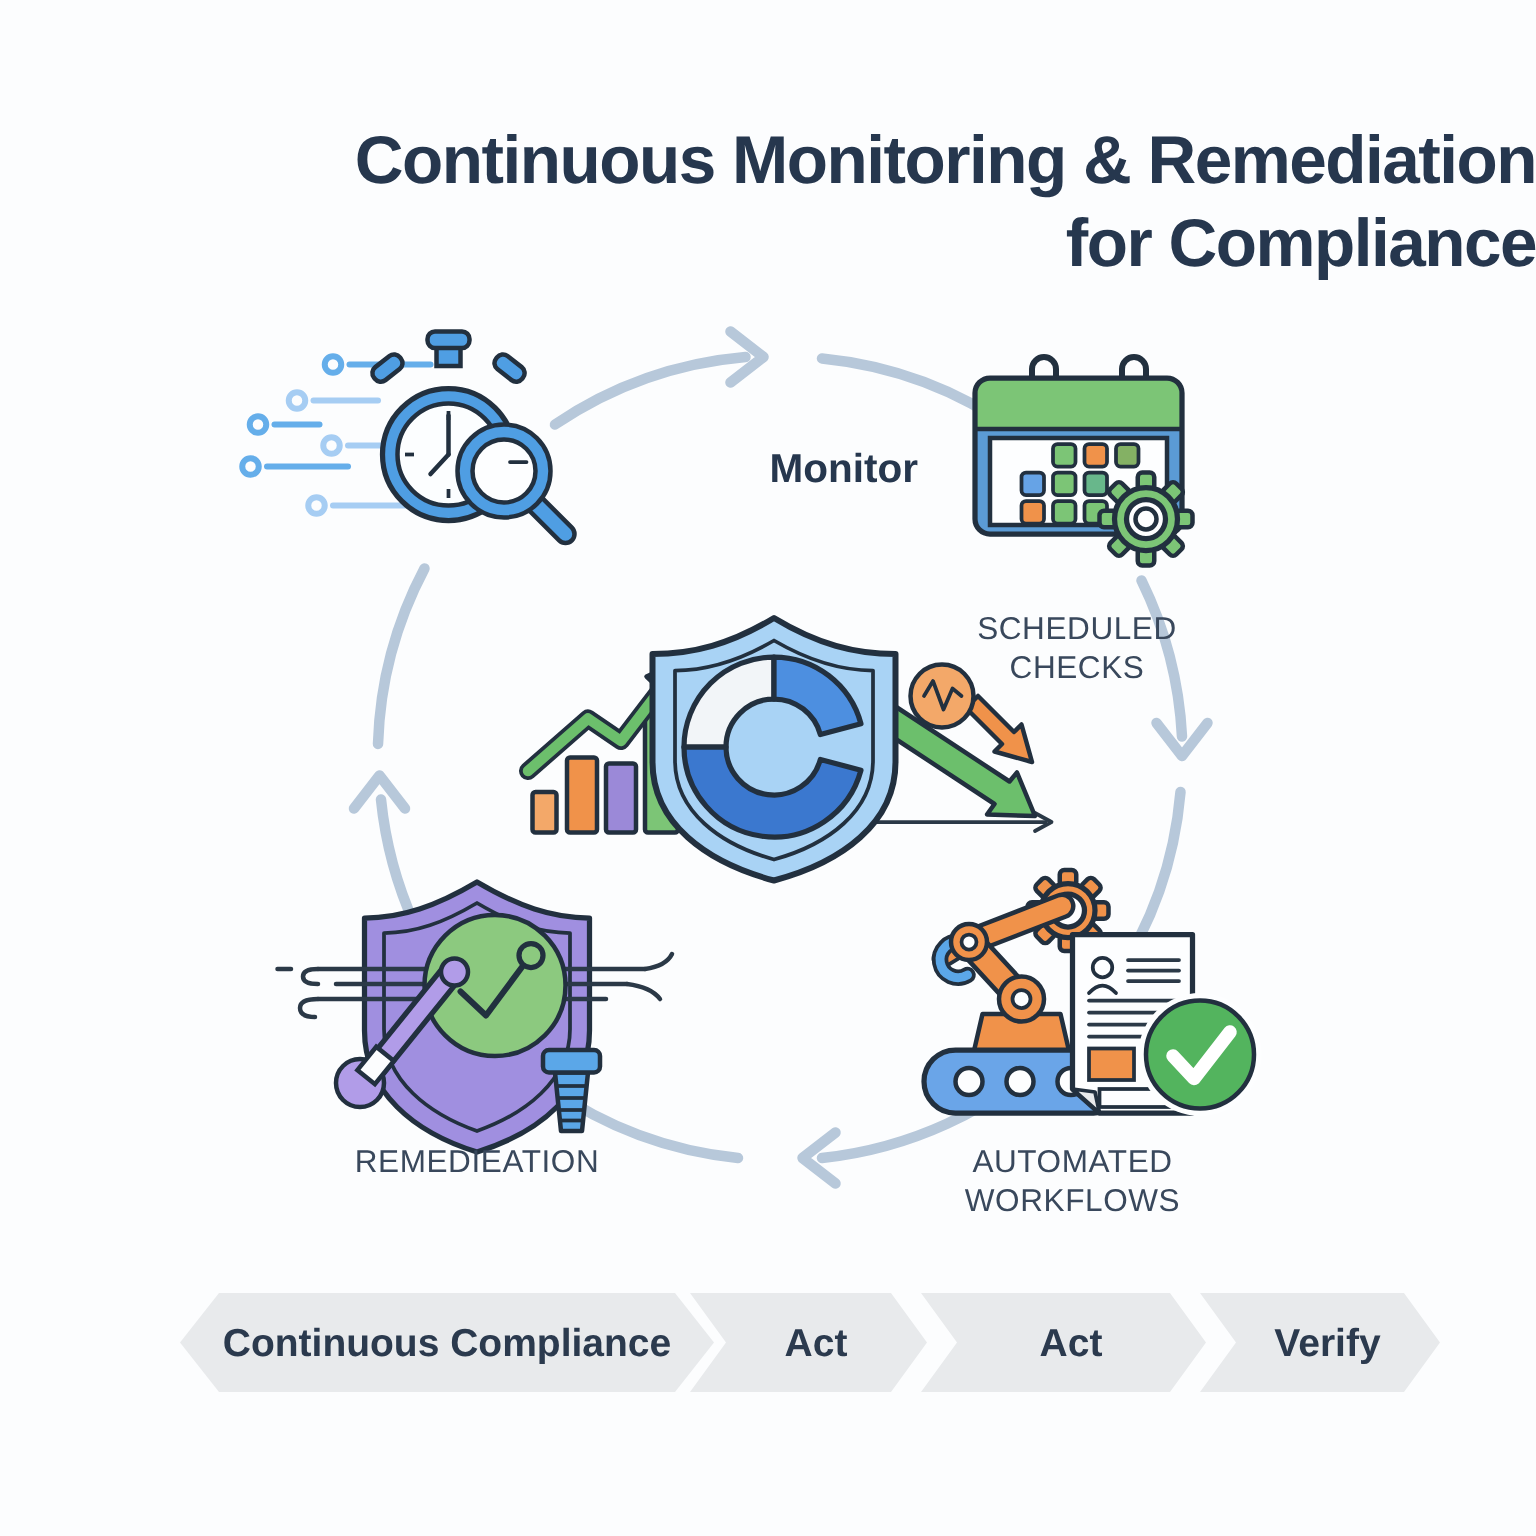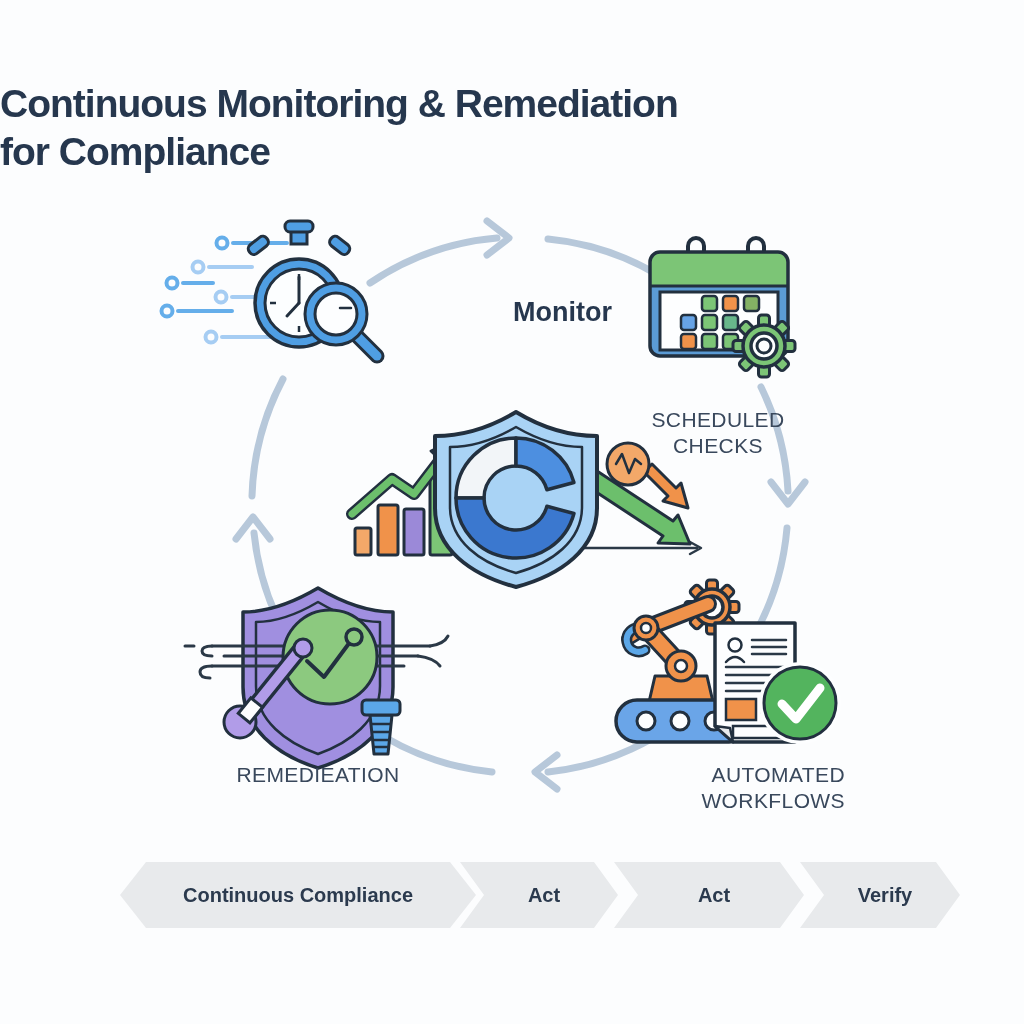--- a/index.html
+++ b/index.html
@@ -4,38 +4,38 @@
 <style>
   html,body{margin:0;padding:0;}
   body{
     width:1024px;height:1024px;position:relative;overflow:hidden;
     background:#fcfdfe;
     font-family:"Liberation Sans", sans-serif;
     color:#26374e;
   }
   .title{
     position:absolute;left:0;top:80px;width:1024px;
-    text-align:left;font-size:39px;font-weight:700;line-height:1.22;
+    text-align:right;font-size:45px;font-weight:700;line-height:1.22;
     letter-spacing:-1px;color:#26374e;
   }
   .diagram-svg{position:absolute;left:0;top:0;}
   .cycle-label{
     position:absolute;text-align:center;
     font-size:21px;font-weight:500;letter-spacing:.4px;
     color:#39485c;line-height:1.24;
   }
   .cycle-label span{display:block;}
   .monitor-label{
     position:absolute;left:412px;top:297px;width:200px;text-align:right;
     font-size:27px;font-weight:600;color:#26374e;
   }
   .chev{
     position:absolute;top:862px;height:66px;background:#e8eaec;
     display:flex;align-items:center;justify-content:center;
-    font-size:20px;font-weight:600;color:#2b3a4e;
+    font-size:26px;font-weight:600;color:#2b3a4e;
   }
   .chev-first{
     left:120px;width:356px;
     clip-path:polygon(0 50%, 26px 0, calc(100% - 26px) 0, 100% 50%, calc(100% - 26px) 100%, 26px 100%);
   }
   .chev-mid{
     clip-path:polygon(0 0, calc(100% - 24px) 0, 100% 50%, calc(100% - 24px) 100%, 0 100%, 24px 50%);
     padding-left:10px;
   }
   .chev-2{left:460px;width:148px;}
@@ -290,21 +290,21 @@
 
 <div class="cycle-label" style="left:593px;top:371px;width:250px;margin-top:36px;">
   <span>SCHEDULED</span>
   <span>CHECKS</span>
 </div>
 
 <div class="cycle-label" style="left:193px;top:762px;width:250px;">
   <span>REMEDIEATION</span>
 </div>
 
-<div class="cycle-label" style="left:585px;top:762px;width:260px;text-align:right;">
+<div class="cycle-label" style="left:585px;top:762px;width:260px;">
   <span>AUTOMATED</span>
   <span>WORKFLOWS</span>
 </div>
 
 <div class="chev chev-first">
   <span>Continuous Compliance</span>
 </div>
 <div class="chev chev-mid chev-2">
   <span>Act</span>
 </div>

